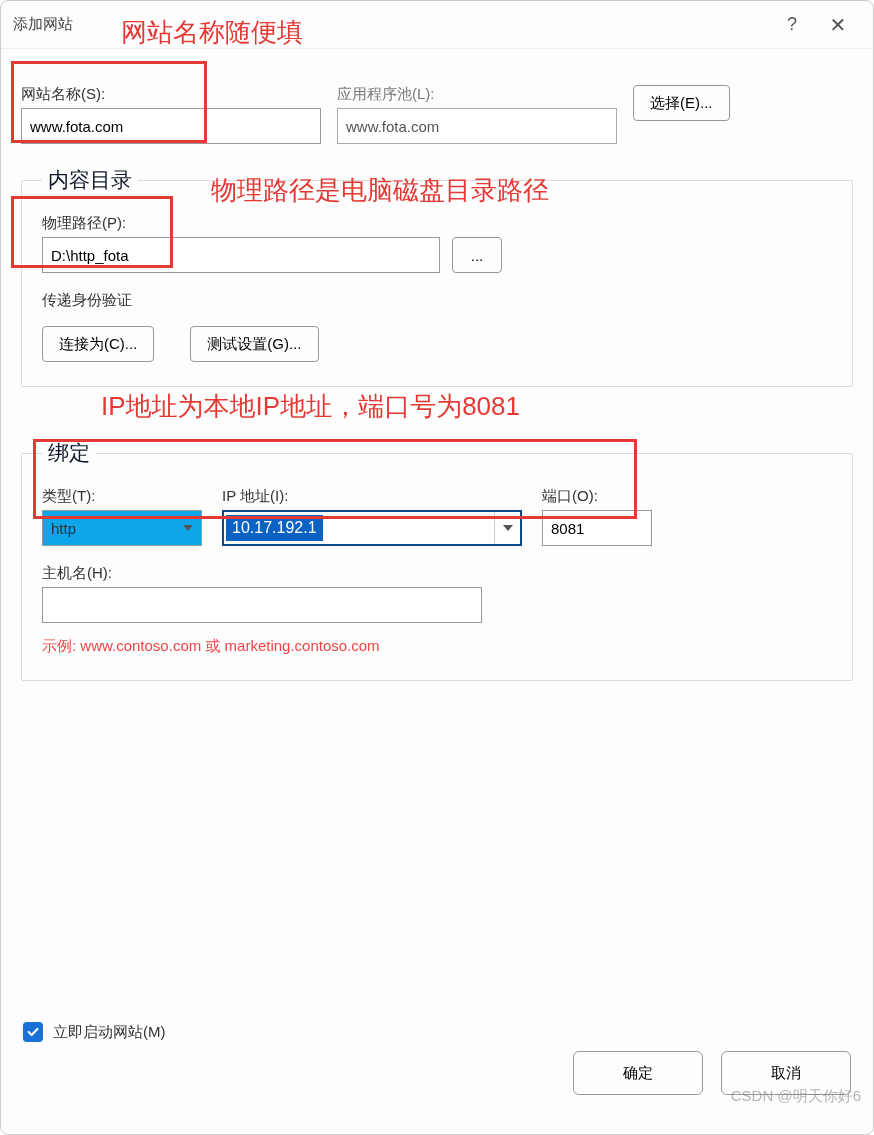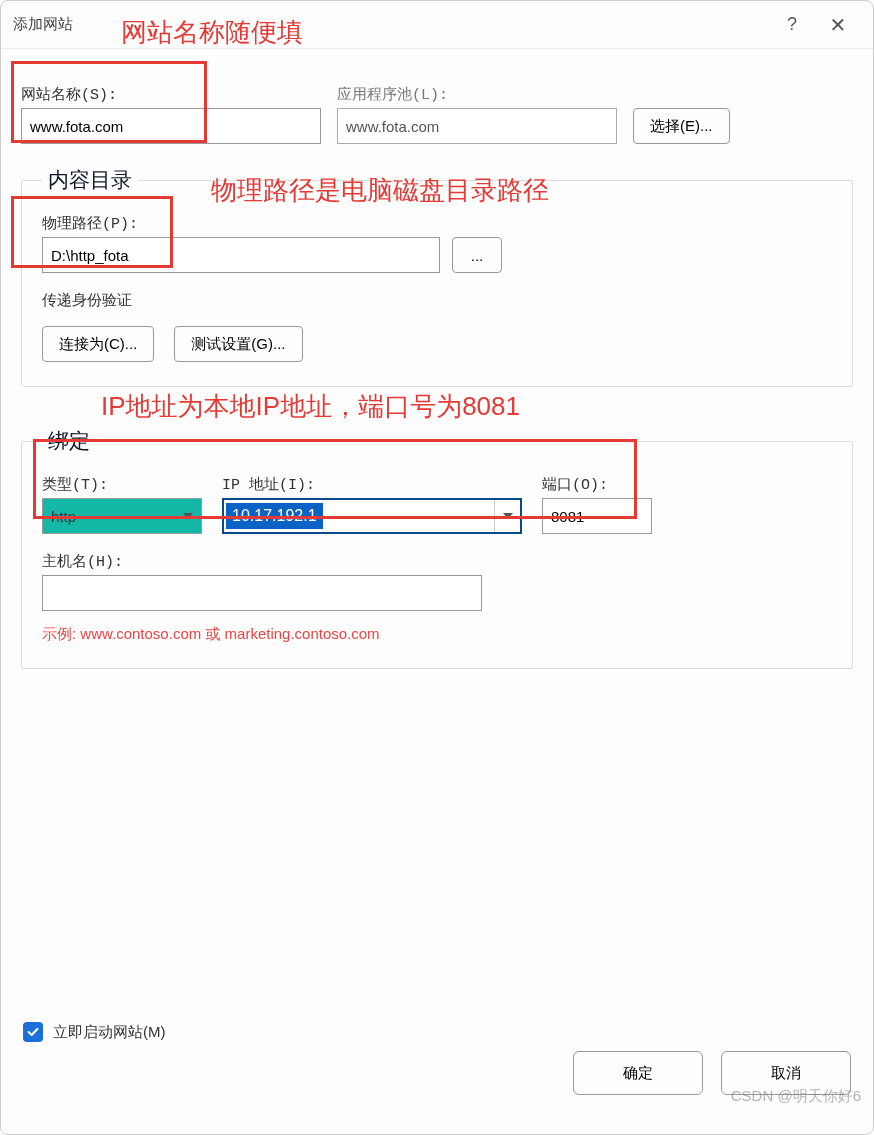--- a/index.html
+++ b/index.html
@@ -35,21 +35,21 @@
       display:flex;align-items:center;justify-content:center;
       color:#555;
     }
     .content {
       padding: 16px 20px 0 20px;
       height: calc(100% - 48px);
       position: relative;
     }
     .row { display: flex; gap: 16px; }
     .col { display:flex; flex-direction:column; }
-    .label { color:#333; margin-bottom:4px;font-family:Liberation Mono, monospace; }
+    .label { color:#333; margin-bottom:4px; }
     .label.disabled { color:#777; }
     input.text, .fake-input {
       height: 36px;
       border:1px solid #999;
       background:#fff;
       padding: 4px 8px;
       font-size:15px;
       font-family: inherit;
       outline:none;
     }
@@ -80,21 +80,21 @@
       position:relative;
     }
     fieldset.group > legend {
       padding: 0 6px;
       color:#0f172a;
       font-size:21px;
     }
     .select {
       height:36px;
       border:1px solid #999;
-      background:#14b8a6;
+      background:#0ea5e9;
       display:flex;align-items:center;
       padding:0 8px;
       justify-content:space-between;
       cursor:pointer;
     }
     .chev {
       width:0;height:0;border-left:5px solid transparent;border-right:5px solid transparent;border-top:6px solid #555;
     }
     .ip-input {
       height:36px;
@@ -165,45 +165,45 @@
 
     <div class="row" style="margin-top:20px;">
       <div class="col" style="width:300px;">
         <div class="label">网站名称(S):</div>
         <input class="text" value="www.fota.com" style="">
       </div>
       <div class="col" style="width:280px;">
         <div class="label disabled">应用程序池(L):</div>
         <div class="fake-readonly">www.fota.com</div>
       </div>
-      <div class="col" style="justify-content:flex-end;">
+      <div class="col" style="">
         <button class="btn">选择(E)...</button>
       </div>
     </div>
 
     <fieldset class="group">
       <legend>内容目录</legend>
 
       <div class="col" style="width:460px;">
         <div class="label">物理路径(P):</div>
         <div class="row" style="gap:12px;">
           <input class="text" style="flex: 1 1 0%;" value="D:\http_fota">
           <button class="btn small">...</button>
         </div>
       </div>
 
       <div class="label" style="margin-top:18px;">传递身份验证</div>
 
-      <div class="row" style="margin-top:16px;gap:20px;">
+      <div class="row" style="margin-top:16px;gap:36px;">
         <button class="btn">连接为(C)...</button>
         <button class="btn">测试设置(G)...</button>
       </div>
     </fieldset>
 
-    <fieldset class="group" style="margin-top:40px;">
+    <fieldset class="group" style="margin-top:52px;">
       <legend>绑定</legend>
 
       <div class="row" style="gap:20px;">
         <div class="col" style="width:160px;">
           <div class="label">类型(T):</div>
           <div class="select">
             <span>http</span>
             <span class="chev"></span>
           </div>
         </div>

